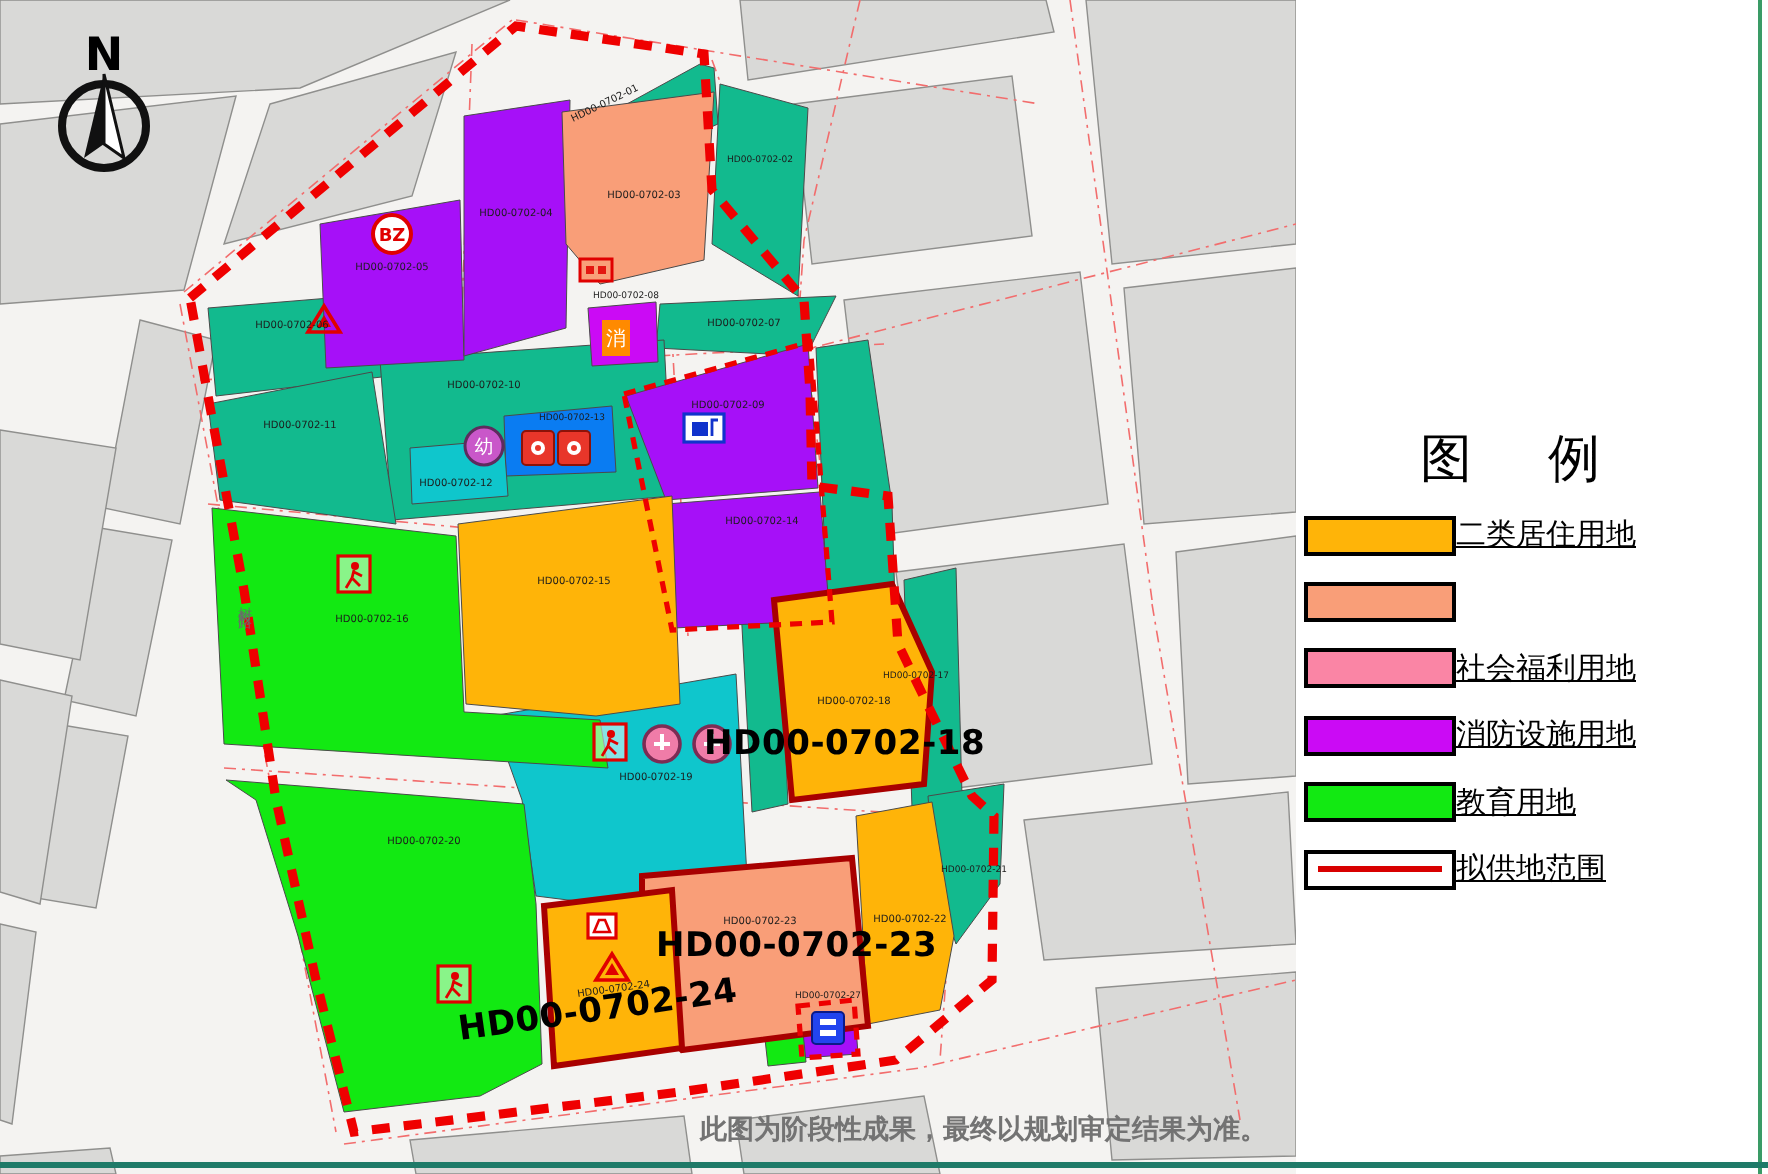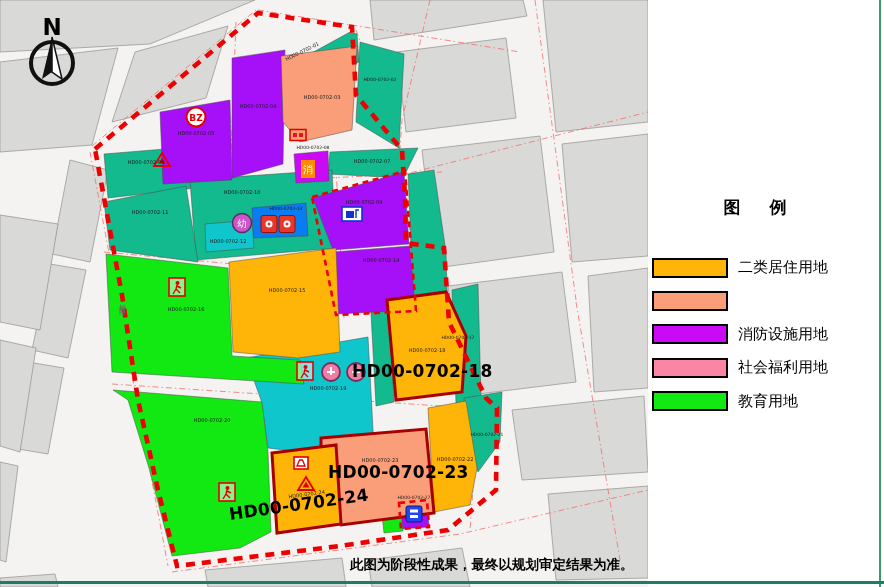--- a/index.html
+++ b/index.html
@@ -20,30 +20,30 @@
   .green{fill:#12E912;}
   .maroon{stroke:#A80000;stroke-width:3;}
   .redDash{fill:none;stroke:#EF0000;stroke-width:4.6;stroke-dasharray:9 7;}
   .redDashThin{fill:none;stroke:#EE0000;stroke-width:2.6;stroke-dasharray:6 4.5;}
   .plabel{font-size:5px;fill:#1c1c1c;text-anchor:middle;}
   .plabel.sm{font-size:4.5px;}
   .bigLabel{font-size:17px;font-weight:bold;fill:#000;letter-spacing:.3px;}
   .roadName{font-size:7px;fill:#6b6b6b;letter-spacing:2px;
             writing-mode:vertical-rl;text-orientation:upright;}
   #disclaimer{position:absolute;left:350px;top:556px;font-size:13.5px;font-weight:600;
-              color:#000000;white-space:nowrap;}
+              color:#737373;white-space:nowrap;}
   #legend{position:absolute;left:648px;top:0;width:236px;height:587px;background:#fff;}
-  #legend-title{position:absolute;top:196px;left:0;width:220px;text-align:center;
-                font-size:17px;font-weight:bold;color:#000;letter-spacing:6px;}
+  #legend-title{position:absolute;top:212px;left:0;width:220px;text-align:center;
+                font-size:26px;font-weight:normal;color:#000;letter-spacing:6px;}
   #legend-rows{position:absolute;top:251px;left:4px;}
   .lrow{display:flex;align-items:center;height:33.4px;}
   .swatch{width:76px;height:20px;border:2.5px solid #000;box-sizing:border-box;flex:0 0 auto;
           display:flex;align-items:center;justify-content:center;}
   .swatch .redline{width:86%;height:2.5px;background:#D80000;}
-  .lrow .ltext{margin-left:10px;font-size:15px;font-weight:500;color:#000;white-space:nowrap;}
+  .lrow .ltext{font-size:15px;font-weight:500;color:#000;white-space:nowrap;text-decoration:underline;}
   #right-border{position:absolute;left:879px;top:0;width:2px;height:587px;background:#3A9B66;}
   #bottom-border{position:absolute;left:0;top:581px;width:884px;height:2.5px;background:#1F7A68;}
 </style>
 </head>
 <body>
 
 <div id="page">
 
   <div id="map-wrap">
     <svg width="648" height="587" viewBox="0 0 648 587">
@@ -272,29 +272,35 @@
     <div id="legend-title">图　例</div>
     <div id="legend-rows">
       <div class="lrow">
         <div class="swatch" style="background: rgb(255, 180, 8);"></div>
         <div class="ltext">二类居住用地</div>
       </div>
       <div class="lrow">
         <div class="swatch" style="background: rgb(249, 158, 120);"></div>
       </div>
       <div class="lrow">
+        <div class="swatch" style="background: rgb(250, 133, 165);"></div>
+        <div class="ltext">社会福利用地</div>
+      </div>
+      <div class="lrow">
         <div class="swatch" style="background: rgb(203, 10, 245);"></div>
         <div class="ltext">消防设施用地</div>
       </div>
       <div class="lrow">
-        <div class="swatch" style="background: rgb(250, 133, 165);"></div>
-        <div class="ltext">社会福利用地</div>
-      </div>
-      <div class="lrow">
         <div class="swatch" style="background: rgb(18, 233, 18);"></div>
         <div class="ltext">教育用地</div>
+      </div>
+      <div class="lrow">
+        <div class="swatch" style="background:#fff;">
+          <div class="redline"></div>
+        </div>
+        <div class="ltext">拟供地范围</div>
       </div>
     </div>
   </div>
 
   <div id="right-border"></div>
   <div id="bottom-border"></div>
 </div>
 
 </body></html>

